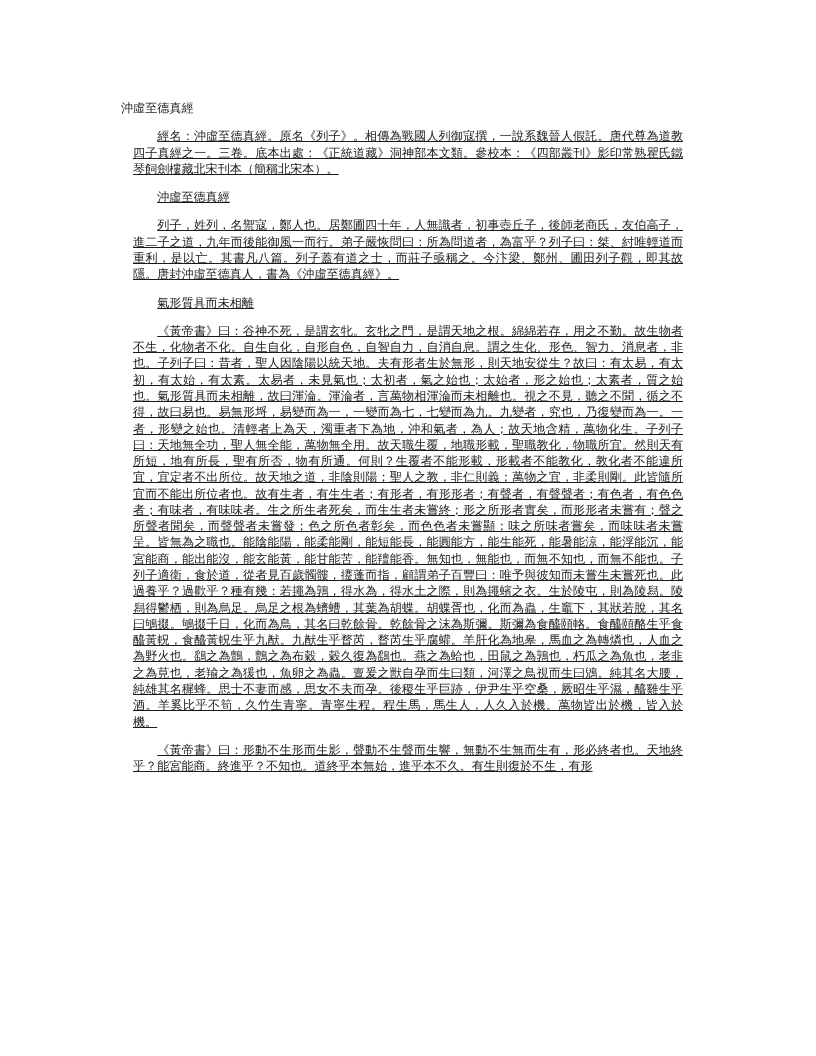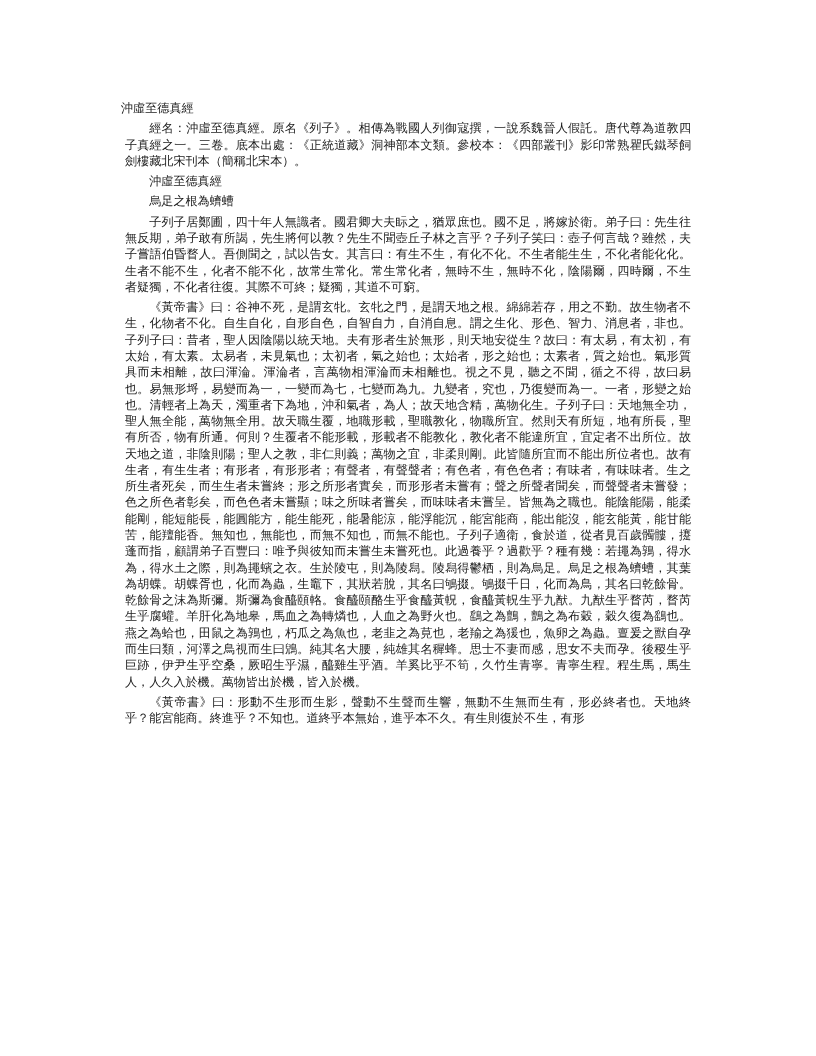--- a/index.html
+++ b/index.html
@@ -36,25 +36,26 @@
   
   .line-flush {
     margin: 0;
     text-indent: 0;
     text-align: justify;
     text-justify: inter-character;
     word-break: break-all;
   }
   
   .para-indent {
-    margin: 4px;
+    margin: 12px;
     text-indent: 24.2px;
     text-align: justify;
     text-justify: inter-character;
     word-break: break-all;
+    text-decoration: underline;
   }
   
   .line-flush.nostretch,
   .para-indent.nostretch {
     text-align: left;
     text-align-last: left;
   }
   .para-indent.nostretch {
     text-indent: 24.2px;
   }
@@ -68,24 +69,24 @@
 <div id="page">
   <div class="doc">
 
     <p class="line-flush nostretch">沖虛至德真經</p>
 
     <p class="para-indent">經名：沖虛至德真經。原名《列子》。相傳為戰國人列御寇撰，一說系魏晉人假託。唐代尊為道教四子真經之一。三卷。底本出處：《正統道藏》洞神部本文類。參校本：《四部叢刊》影印常熟瞿氏鐵琴飼劍樓藏北宋刊本（簡稱北宋本）。</p>
 
     <p class="para-indent nostretch">沖虛至德真經</p>
 
 
+    <p class="para-indent">列子，姓列，名禦寇，鄭人也。居鄭圃四十年，人無識者，初事壺丘子，後師老商氏，友伯高子，進二子之道，九年而後能御風一而行。弟子嚴恢問曰：所為問道者，為富乎？列子曰：桀、紂唯輕道而重利，是以亡。其書凡八篇。列子蓋有道之士，而莊子亟稱之。今汴梁、鄭州、圃田列子觀，即其故隱。唐封沖虛至德真人，書為《沖虛至德真經》。</p>
 
-    <p class="para-indent nostretch">烏足之根為蠐螬</p>
+    <p class="para-indent nostretch">氣形質具而未相離</p>
 
 
-    <p class="para-indent">子列子居鄭圃，四十年人無識者。國君卿大夫眎之，猶眾庶也。國不足，將嫁於衛。弟子曰：先生往無反期，弟子敢有所謁，先生將何以教？先生不聞壺丘子林之言乎？子列子笑曰：壺子何言哉？雖然，夫子嘗語伯昏瞀人。吾側聞之，試以告女。其言曰：有生不生，有化不化。不生者能生生，不化者能化化。生者不能不生，化者不能不化，故常生常化。常生常化者，無時不生，無時不化，陰陽爾，四時爾，不生者疑獨，不化者往復。其際不可終；疑獨，其道不可窮。</p>
 
     <p class="para-indent">《黃帝書》曰：谷神不死，是謂玄牝。玄牝之門，是謂天地之根。綿綿若存，用之不勤。故生物者不生，化物者不化。自生自化，自形自色，自智自力，自消自息。謂之生化、形色、智力、消息者，非也。子列子曰：昔者，聖人因陰陽以統天地。夫有形者生於無形，則天地安從生？故曰：有太易，有太初，有太始，有太素。太易者，未見氣也；太初者，氣之始也；太始者，形之始也；太素者，質之始也。氣形質具而未相離，故曰渾淪。渾淪者，言萬物相渾淪而未相離也。視之不見，聽之不聞，循之不得，故曰易也。易無形埒，易變而為一，一變而為七，七變而為九。九變者，究也，乃復變而為一。一者，形變之始也。清輕者上為天，濁重者下為地，沖和氣者，為人；故天地含精，萬物化生。子列子曰：天地無全功，聖人無全能，萬物無全用。故天職生覆，地職形載，聖職教化，物職所宜。然則天有所短，地有所長，聖有所否，物有所通。何則？生覆者不能形載，形載者不能教化，教化者不能違所宜，宜定者不出所位。故天地之道，非陰則陽；聖人之教，非仁則義；萬物之宜，非柔則剛。此皆隨所宜而不能出所位者也。故有生者，有生生者；有形者，有形形者；有聲者，有聲聲者；有色者，有色色者；有味者，有味味者。生之所生者死矣，而生生者未嘗終；形之所形者實矣，而形形者未嘗有；聲之所聲者聞矣，而聲聲者未嘗發；色之所色者彰矣，而色色者未嘗顯；味之所味者嘗矣，而味味者未嘗呈。皆無為之職也。能陰能陽，能柔能剛，能短能長，能圓能方，能生能死，能暑能涼，能浮能沉，能宮能商，能出能沒，能玄能黃，能甘能苦，能羶能香。無知也，無能也，而無不知也，而無不能也。子列子適衛，食於道，從者見百歲髑髏，攓蓬而指，顧謂弟子百豐曰：唯予與彼知而未嘗生未嘗死也。此過養乎？過歡乎？種有幾：若䵷為鶉，得水為，得水土之際，則為䵷蠙之衣。生於陵屯，則為陵舄。陵舄得鬱栖，則為烏足。烏足之根為蠐螬，其葉為胡蝶。胡蝶胥也，化而為蟲，生竈下，其狀若脫，其名曰鴝掇。鴝掇千日，化而為鳥，其名曰乾餘骨。乾餘骨之沫為斯彌。斯彌為食醯頤輅。食醯頤酪生乎食醯黃軦，食醯黃軦生乎九猷。九猷生乎瞀芮，瞀芮生乎腐蠸。羊肝化為地皋，馬血之為轉燐也，人血之為野火也。鷂之為鸇，鸇之為布穀，穀久復為鷂也。燕之為蛤也，田鼠之為鶉也，朽瓜之為魚也，老韭之為莧也，老羭之為猨也，魚卵之為蟲。亶爰之獸自孕而生曰類，河澤之鳥視而生曰鶂。純其名大腰，純雄其名穉蜂。思士不妻而感，思女不夫而孕。後稷生乎巨跡，伊尹生乎空桑，厥昭生乎濕，醯雞生乎酒。羊奚比乎不筍，久竹生青寧。青寧生程。程生馬，馬生人，人久入於機。萬物皆出於機，皆入於機。</p>
 
     <p class="para-indent">《黃帝書》曰：形動不生形而生影，聲動不生聲而生響，無動不生無而生有，形必終者也。天地終乎？能宮能商。終進乎？不知也。道終乎本無始，進乎本不久。有生則復於不生，有形</p>
 
   </div>
 </div>
 
 </body></html>

